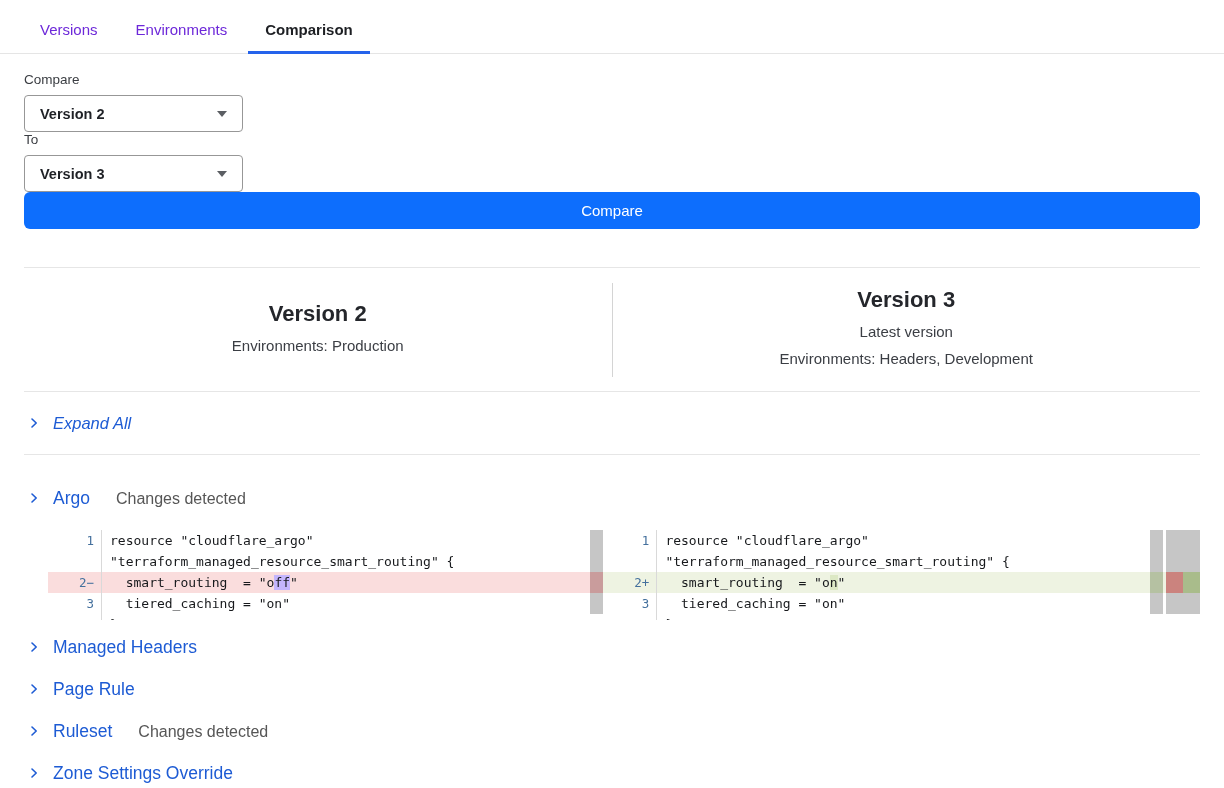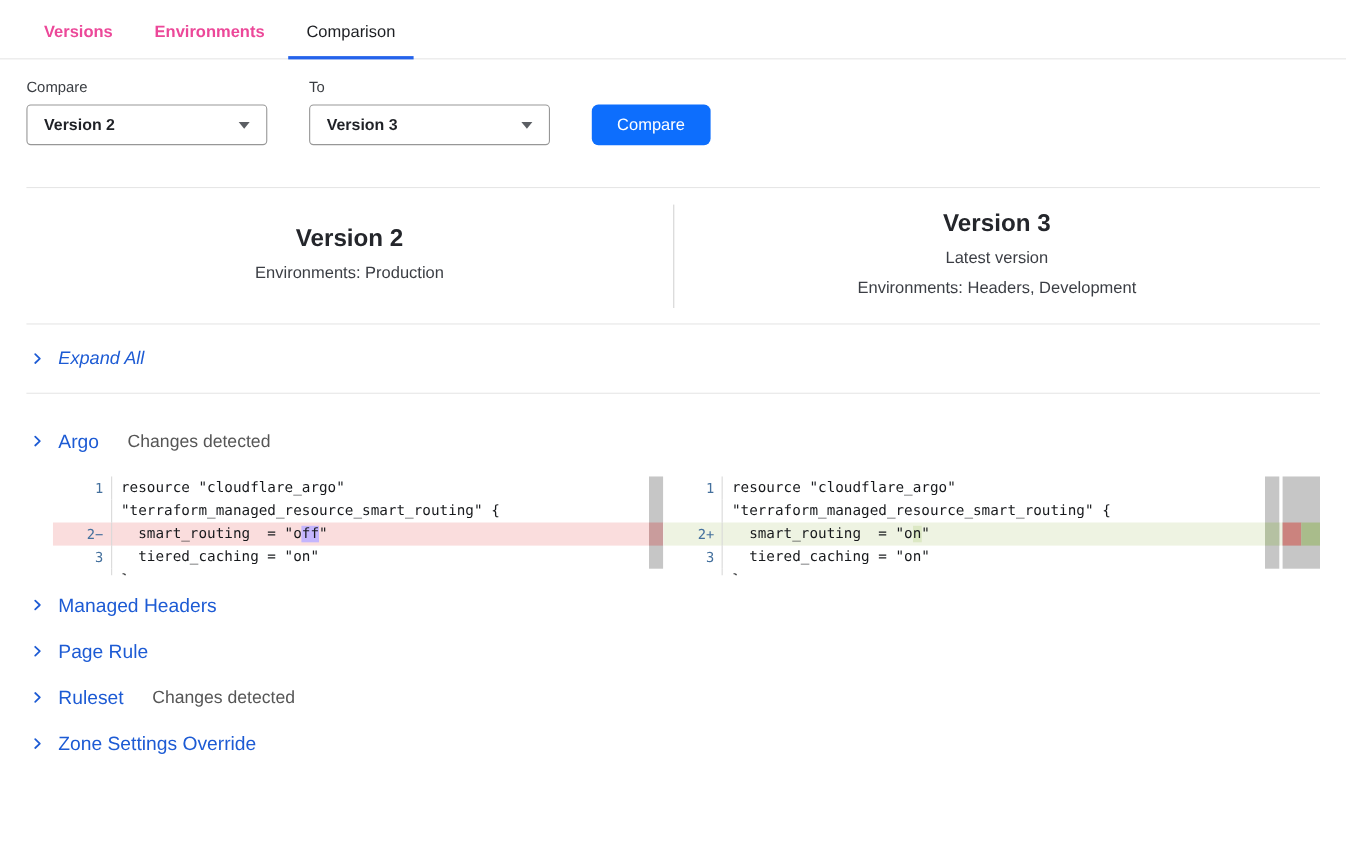--- a/index.html
+++ b/index.html
@@ -5,26 +5,26 @@
   * { box-sizing: border-box; }
   html,body { margin:0; padding:0; }
   body {
     width:1224px; height:788px; background:#ffffff;
     font-family:"Liberation Sans", sans-serif; color:#1d1f23;
     overflow:hidden;
   }
 
   
   .tabbar { display:flex; gap:38px; padding:21px 0 0 40px; border-bottom:1px solid #e5e5e5; }
-  .tab { font-size:15px; color:#ec4899; padding-bottom:15px; position:relative; cursor:pointer;font-weight:bold; }
-  .tab.active { color:#1d1f23; font-weight:400; }
+  .tab { font-size:15px; color:#6d28d9; padding-bottom:15px; position:relative; cursor:pointer; }
+  .tab.active { color:#1d1f23; font-weight:700; }
   .tab.active::after { content:""; position:absolute; left:-17px; right:-17px; bottom:-1px; height:3px; background:#2563eb; }
 
   
-  .form-row { display:flex; align-items:flex-end; margin:18px 24px 0; }
+  .form-row { display:flex; margin:18px 24px 0;flex-direction:column; }
   .field { margin-right:38px; }
   .field-label { font-size:13.5px; color:#3a3d42; margin-bottom:8px; }
   .select {
     width:219px; height:37px; border:1px solid #979797; border-radius:4px;
     display:flex; align-items:center; justify-content:space-between;
     padding:0 15px; cursor:pointer; background:#fff;
   }
   .select-value { font-size:14.5px; font-weight:700; color:#1f2126; }
   .caret { width:0; height:0; border-left:5px solid transparent; border-right:5px solid transparent; border-top:6px solid #5b5e63; }
   .compare-btn {

